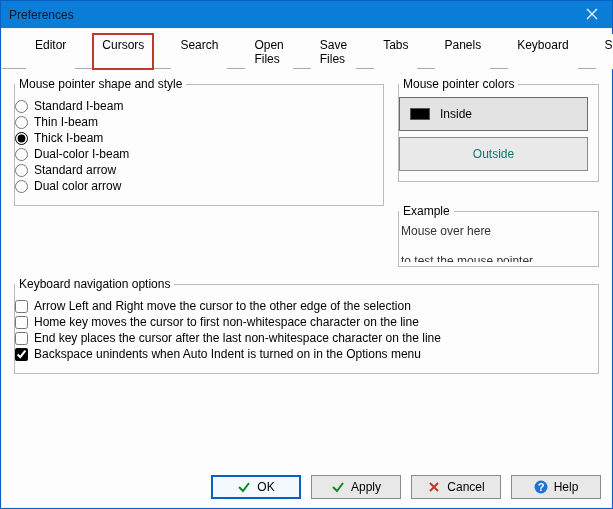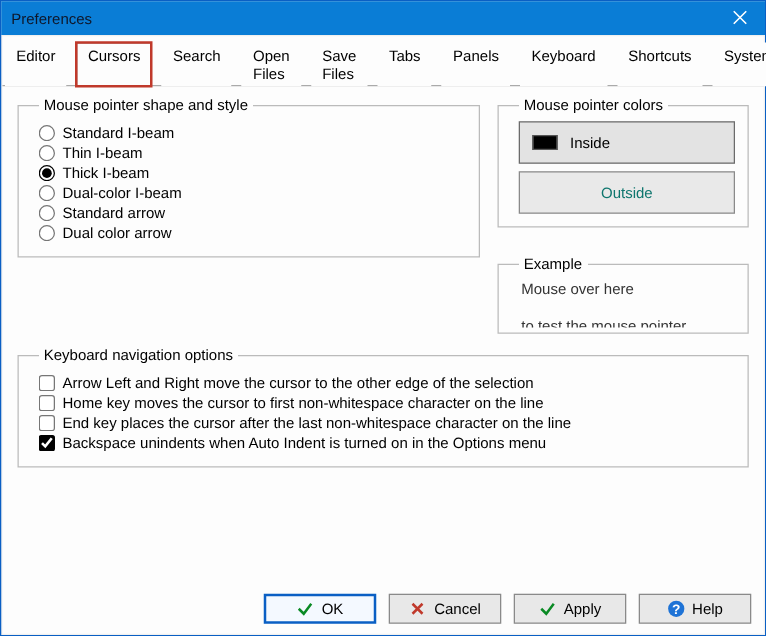--- a/index.html
+++ b/index.html
@@ -2,26 +2,26 @@
 <html><head>
 <meta charset="utf-8">
 <style>
   * { box-sizing: border-box; }
   html, body { margin:0; padding:0; font-family: "Segoe UI", Tahoma, sans-serif; font-size: 12px; background:#fff; color:#000;}
   .window { width:613px; height:509px; border:1px solid #0a5fc4; position:relative; background:#f0f0f0; }
   .titlebar { height:27px; background:#0a7dd6; color:#0f172a; display:flex; align-items:center; justify-content:space-between; padding-left:8px;}
   .titlebar .title { font-size:12px; }
   .titlebar .closebtn { width:40px; height:27px; display:flex; align-items:center; justify-content:center; color:#fff; font-size:14px; }
   .content { position:absolute; top:28px; left:1px; right:1px; bottom:1px; background:#fdfdfd; }
-  .tabs { display:flex; border-bottom:1px solid #aaa; padding:4px 4px 0 2px; gap:6px; }
+  .tabs { display:flex; border-bottom:1px solid #aaa; padding:4px 4px 0 24px; gap:16px; }
   .tab { padding:3px 8px 3px 8px; border:1px solid transparent; border-bottom:none; cursor:default; margin-right:2px; position:relative; top:1px; background:#fdfdfd; }
   .tab.active { border-color:#aaa; background:#fdfdfd; border-bottom:1px solid #fdfdfd; }
   .tab.highlighted { outline:2px solid #c0392b; outline-offset:-1px; }
   .body { padding:8px 12px; }
-  fieldset { border:1px solid #bbb; margin:0 0 10px 0; padding:6px 10px 10px 16px; }
+  fieldset { border:1px solid #bbb; margin:0 0 10px 0; padding:6px 10px 10px 0; }
   legend { padding:0 4px; color:#000; }
   .toprow { display:flex; gap:14px; align-items:flex-start; }
   .left { flex:0 0 auto; width:370px; }
   .right { flex:1 1 auto; display:flex; flex-direction:column; gap:12px; }
   .radio-row, .check-row { display:flex; align-items:center; gap:6px; margin:2px 0; }
   .radio-row input, .check-row input { margin:0; width:13px; height:13px; accent-color:#000;}
   .colorbtns { display:flex; flex-direction:column; gap:6px; }
   .colorbtn { border:1px solid #8a8a8a; background:#e9e9e9; height:34px; display:flex; align-items:center; gap:10px; padding:0 10px; }
   .colorbtn.inside { background:#e3e3e3; border-color:#6b6b6b; }
   .colorbtn.outside { justify-content:center; color:#0f766e; }
@@ -146,30 +146,30 @@
     </div>
 
     <div class="buttonbar">
       <div class="btn default">
         <span class="ico check"><svg viewBox="0 0 14 14">
               <path d="M2 7 L6 11 L12 3"></path>
             </svg></span>
         <span>OK</span>
       </div>
       <div class="btn">
+        <span class="ico check"><svg viewBox="0 0 14 14">
+              <path d="M2 7 L6 11 L12 3"></path>
+            </svg></span>
+        <span>Apply</span>
+      </div>
+      <div class="btn">
         <span class="ico checkred"><svg viewBox="0 0 14 14">
               <path d="M3 3 L11 11 M11 3 L3 11"></path>
             </svg></span>
         <span>Cancel</span>
-      </div>
-      <div class="btn">
-        <span class="ico check"><svg viewBox="0 0 14 14">
-              <path d="M2 7 L6 11 L12 3"></path>
-            </svg></span>
-        <span>Apply</span>
       </div>
       <div class="btn">
         <span class="ico help"><svg viewBox="0 0 14 14">
               <circle cx="7" cy="7" r="6.5"></circle>
               <text x="7" y="11" text-anchor="middle">?</text>
             </svg></span>
         <span>Help</span>
       </div>
     </div>
   </div>

